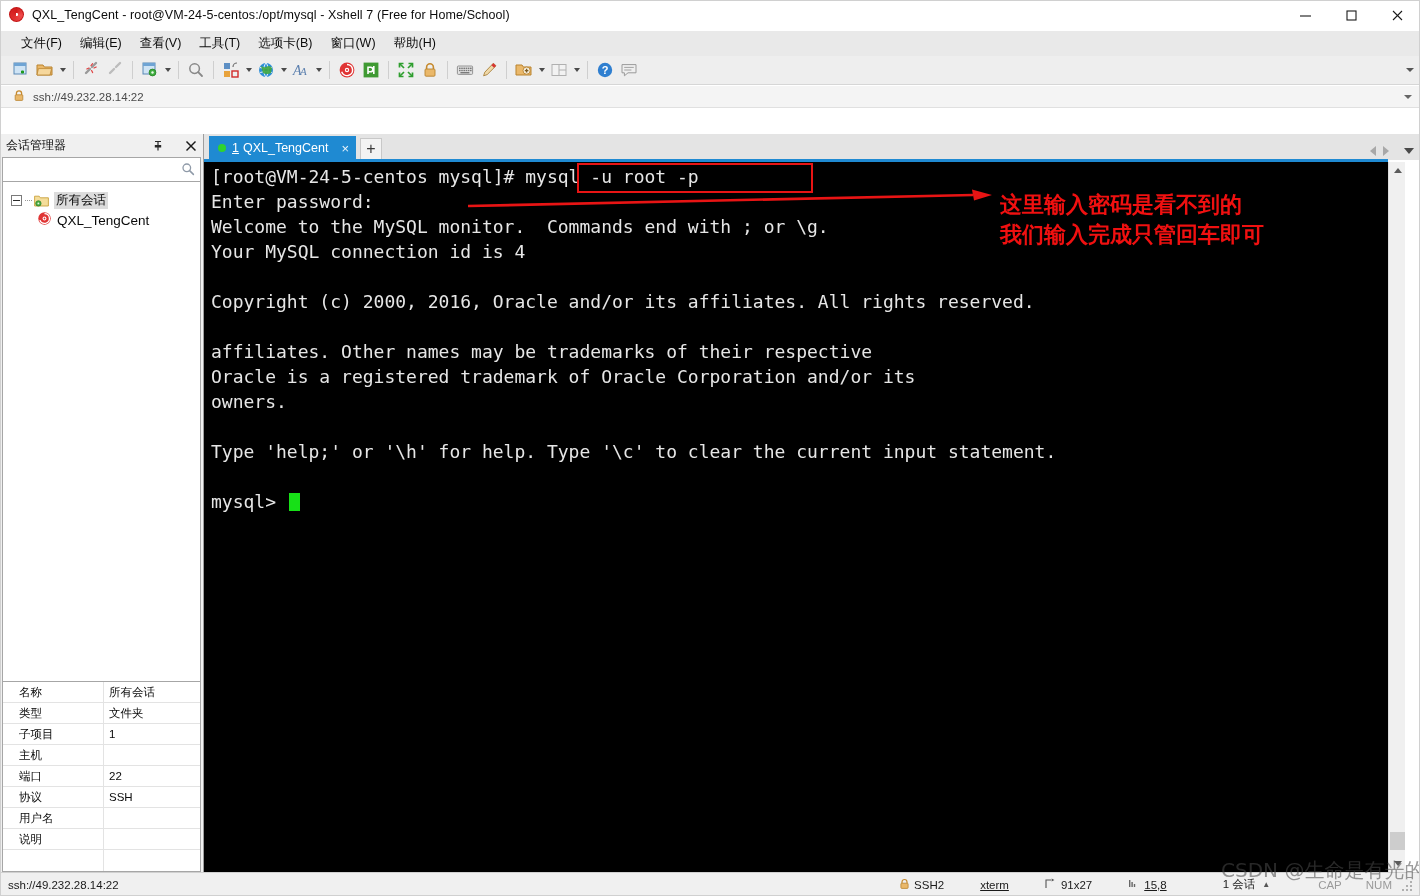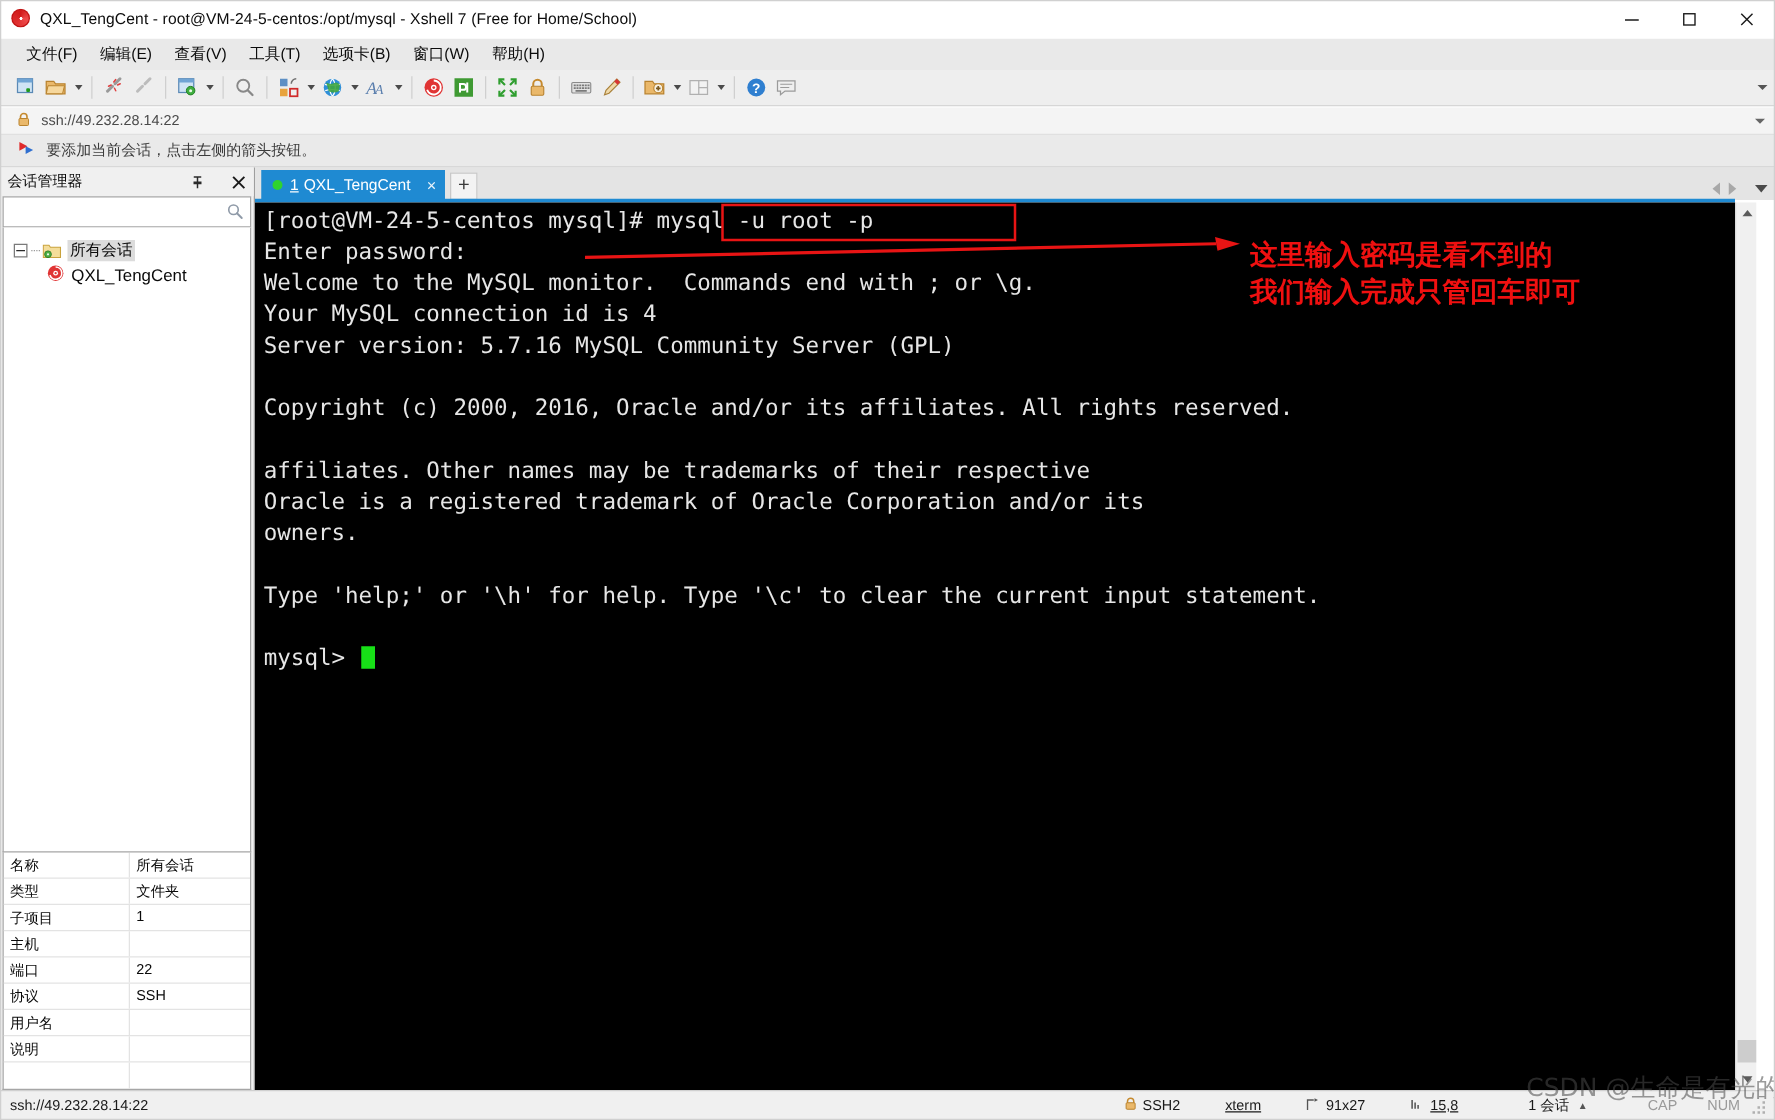--- a/index.html
+++ b/index.html
@@ -125,21 +125,21 @@
   .tree-label.big { font-size:13.5px; }
   .folder-ico { width:15px;height:13px;position:relative;flex:none;}
 
   
   .proptable {
     border-top:1px solid #a6a6a6; background:#ffffff;
     margin:0 2px 0 2px; border:1px solid #a6a6a6; border-top:none;
   }
   .prow { display:flex; height:21px; border-bottom:1px solid #e3e3e3; }
   .prow:last-child { border-bottom:none; }
-  .pk { width:101px; border-right:1px solid #e3e3e3; padding-left:5px; display:flex;align-items:center;
+  .pk { width:101px; border-right:1px solid #e3e3e3; padding-left:16px; display:flex;align-items:center;
         font-size:11.5px; color:#0a0a0a; }
   .pv { flex:1; padding-left:5px; display:flex;align-items:center; font-size:11.5px; color:#0a0a0a; }
 
   
   .tabbar {
     position:absolute; left:204px; top:134px; width:1216px; height:26px;
     background:#e4e4e4; display:flex; align-items:flex-end;
   }
   .tab {
     height:24px; background:#1f8ad2; color:#ffffff;
@@ -455,29 +455,20 @@
     <span class="lock">
       <svg width="12" height="13" viewBox="0 0 12 13">
         <path d="M3.4 6V4.4a2.6 2.6 0 0 1 5.2 0V6" fill="none" stroke="#c68a2e" stroke-width="1.3"></path>
         <rect x="2.2" y="5.8" width="7.6" height="5.6" rx="0.8" fill="#eab86a" stroke="#b9832f" stroke-width="0.8"></rect>
       </svg>
     </span>
     <span class="addr-text">ssh://49.232.28.14:22</span>
     <span class="addr-caret"></span>
   </div>
 
-  <div class="hintbar">
-    <span>
-      <svg width="14" height="14" viewBox="0 0 14 14">
-        <path d="M1.5 1.6 L8 5 L1.5 8.6z" fill="#e02a2a"></path>
-        <path d="M6.5 5 L12.5 8 L6.5 11.2z" fill="#2f6fd0"></path>
-      </svg>
-    </span>
-    <span class="hint-text">要添加当前会话，点击左侧的箭头按钮。</span>
-  </div>
 
   <div class="sidepanel">
     <div class="sp-header">
       <span class="sp-title">会话管理器</span>
       <span class="sp-hbtn">
         <svg width="12" height="12" viewBox="0 0 12 12">
           <path d="M3 1.5h6M6 1.5v4.2M3.4 5.7h5.2v1.1H3.4zM6 6.8v3.7" stroke="#2a2a2a" stroke-width="1.2" fill="none"></path>
         </svg>
       </span>
       <span class="sp-hbtn">
@@ -578,21 +569,20 @@
     </div>
   </div>
   <div class="blueline"></div>
 
   <div class="terminal">
     <div class="term-inner">
       <div class="tline">[root@VM-24-5-centos mysql]# mysql -u root -p</div>
       <div class="tline">Enter password:</div>
       <div class="tline">Welcome to the MySQL monitor.  Commands end with ; or \g.</div>
       <div class="tline">Your MySQL connection id is 4</div>
-      <div class="tline">Server version: 5.7.16 MySQL Community Server (GPL)</div>
       <div class="tline blank"></div>
       <div class="tline">Copyright (c) 2000, 2016, Oracle and/or its affiliates. All rights reserved.</div>
       <div class="tline blank"></div>
       <div class="tline">affiliates. Other names may be trademarks of their respective</div>
       <div class="tline">Oracle is a registered trademark of Oracle Corporation and/or its</div>
       <div class="tline">owners.</div>
       <div class="tline blank"></div>
       <div class="tline">Type 'help;' or '\h' for help. Type '\c' to clear the current input statement.</div>
       <div class="tline blank"></div>
       <div class="tline"><span>mysql&gt; </span><span class="cursor"></span></div>

